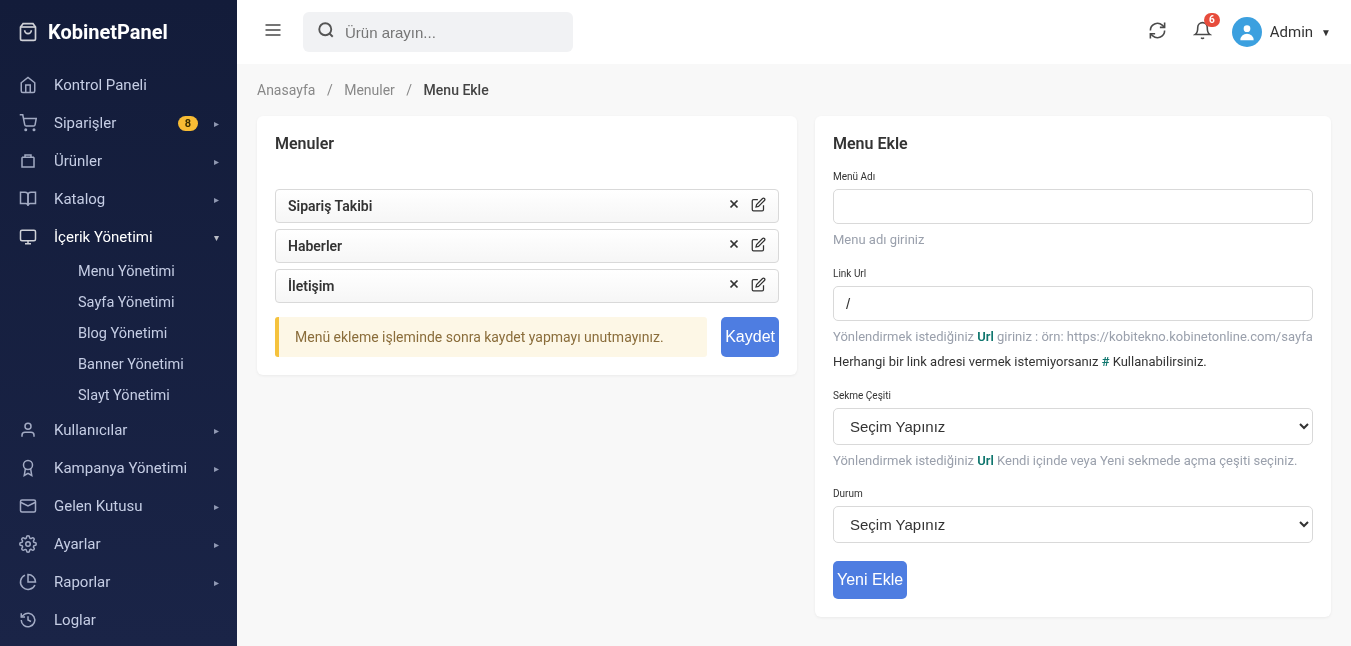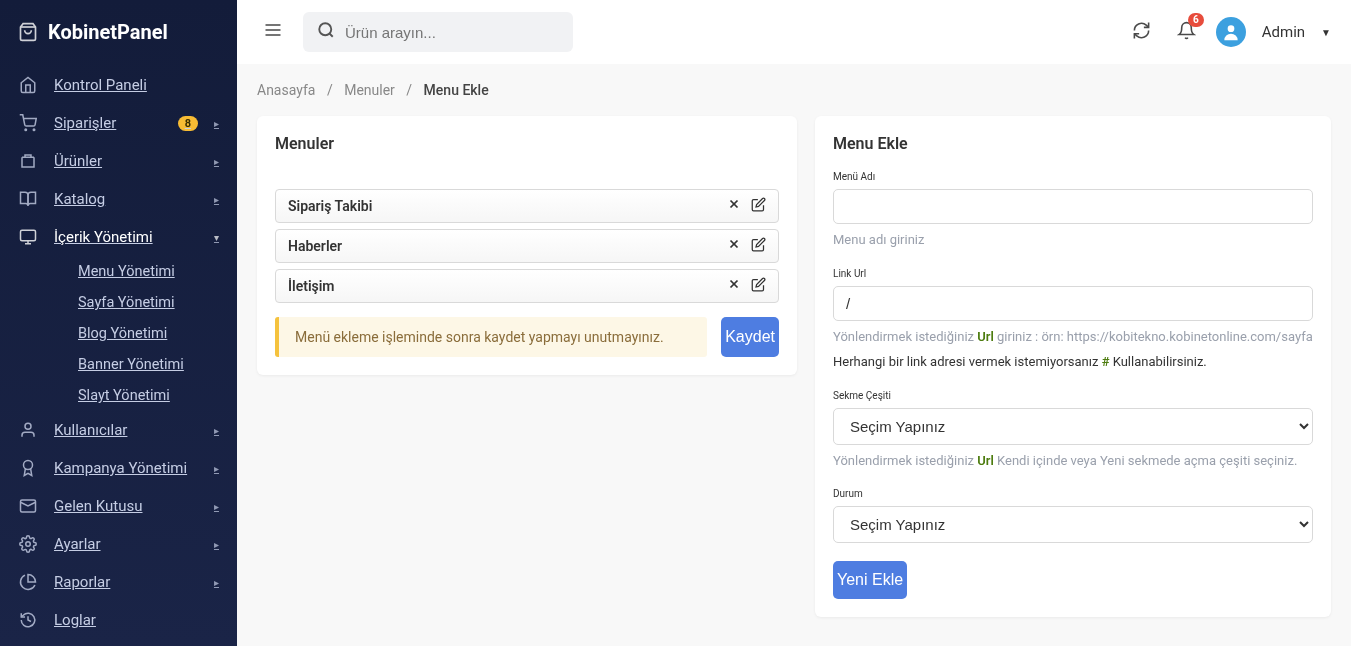--- a/index.html
+++ b/index.html
@@ -3,21 +3,21 @@
 <meta charset="utf-8">
 <style>
 * { margin: 0; padding: 0; box-sizing: border-box; }
 body { font-family: -apple-system, BlinkMacSystemFont, "Segoe UI", Roboto, Helvetica, Arial, sans-serif; background: #f8f8f8; color: #333; }
 
 .layout { display: flex; min-height: 100vh; }
 
 
 .sidebar { width: 237px; background: #131c3a; background: linear-gradient(180deg, #131c3a 0%, #1a2447 100%); color: #c5cde4; flex-shrink: 0; }
 .brand { display: flex; align-items: center; gap: 10px; padding: 18px 18px 20px 18px; color: #fff; font-size: 20px; font-weight: 700; }
-.nav { list-style: none; text-decoration: underline; }
+.nav { list-style: none; }
 .nav-item { display: flex; align-items: center; gap: 16px; padding: 10px 18px; font-size: 15px; color: #c5cde4; cursor: pointer; position: relative; }
 .nav-item.expanded { color: #fff; align-items: center; }
 .nav-icon { width: 20px; display: flex; align-items: center; justify-content: center; opacity: 0.8; }
 .nav-label { flex: 1; }
 .nav-badge { background: #f8bc34; color: #3a2e00; font-size: 11px; font-weight: 700; border-radius: 10px; padding: 1px 7px; }
 .nav-caret { font-size: 10px; opacity: 0.7; }
 .subnav { list-style: none; }
 .subnav-item { padding: 7px 18px 7px 54px; font-size: 14.5px; color: #c5cde4; cursor: pointer; margin-left: 24px; }
 
 
@@ -25,21 +25,21 @@
 
 
 .header { display: flex; align-items: center; gap: 14px; padding: 12px 20px; background: #fff; }
 .hamburger { cursor: pointer; padding: 6px; color: #5a5a5a; }
 .search { flex: 0 0 270px; display: flex; align-items: center; gap: 10px; background: #f1f2f4; border-radius: 6px; padding: 9px 14px; color: #888; }
 .search input { border: none; background: transparent; outline: none; font-size: 15px; color: #888; width: 100%; }
 .header-spacer { flex: 1; }
 .header-icon { cursor: pointer; padding: 6px; color: #4a4a4a; position: relative; }
 .badge-notif { position: absolute; top: -2px; right: -2px; background: #e74c3c; color: #fff; font-size: 10px; font-weight: 700; border-radius: 10px; padding: 1px 5px; line-height: 1.2; }
 .avatar { width: 30px; height: 30px; border-radius: 50%; background: #3ca0df; display: flex; align-items: center; justify-content: center; }
-.user-menu { display: flex; align-items: center; gap: 16px; cursor: pointer; color: #333; font-size: 15px; }
+.user-menu { display: flex; align-items: center; gap: 8px; cursor: pointer; color: #333; font-size: 15px; }
 .caret-down { font-size: 10px; }
 
 
 .content { padding: 18px 20px; }
 .breadcrumb { font-size: 14px; color: #888; margin-bottom: 18px; }
 .breadcrumb a { color: #888; text-decoration: none; }
 .breadcrumb .active { color: #444; font-weight: 500; }
 .breadcrumb .sep { margin: 0 8px; }
 
 .row { display: flex; gap: 18px; align-items: flex-start; }
@@ -58,21 +58,21 @@
 .alert { flex: 1; background: #fdf7e6; border-left: 4px solid #f5c23d; padding: 12px 16px; color: #8a6d3b; font-size: 14px; border-radius: 3px; }
 .btn { border: none; border-radius: 5px; padding: 10px 4px; font-size: 16px; cursor: pointer; color: #fff; }
 .btn-primary { background: #4e7de1; }
 
 
 .form-group { margin-bottom: 18px; }
 .form-label { display: block; font-size: 10px; color: #333; margin-bottom: 7px; }
 .form-control { width: 100%; border: 1px solid #d9d9d9; border-radius: 5px; padding: 8px 12px; font-size: 15px; color: #333; background: #fff; }
 select.form-control { appearance: auto; padding-left: 12px; }
 .form-help { font-size: 13px; color: #9aa0ac; margin-top: 6px; line-height: 1.5; }
-.form-help b { color: #4d7c0f; font-weight: 600; }
+.form-help b { color: #0f766e; font-weight: 600; }
 
 </style>
 </head>
 <body>
 
 <div class="layout">
 
   <aside class="sidebar">
     <div class="brand">
       <span class="nav-icon">

